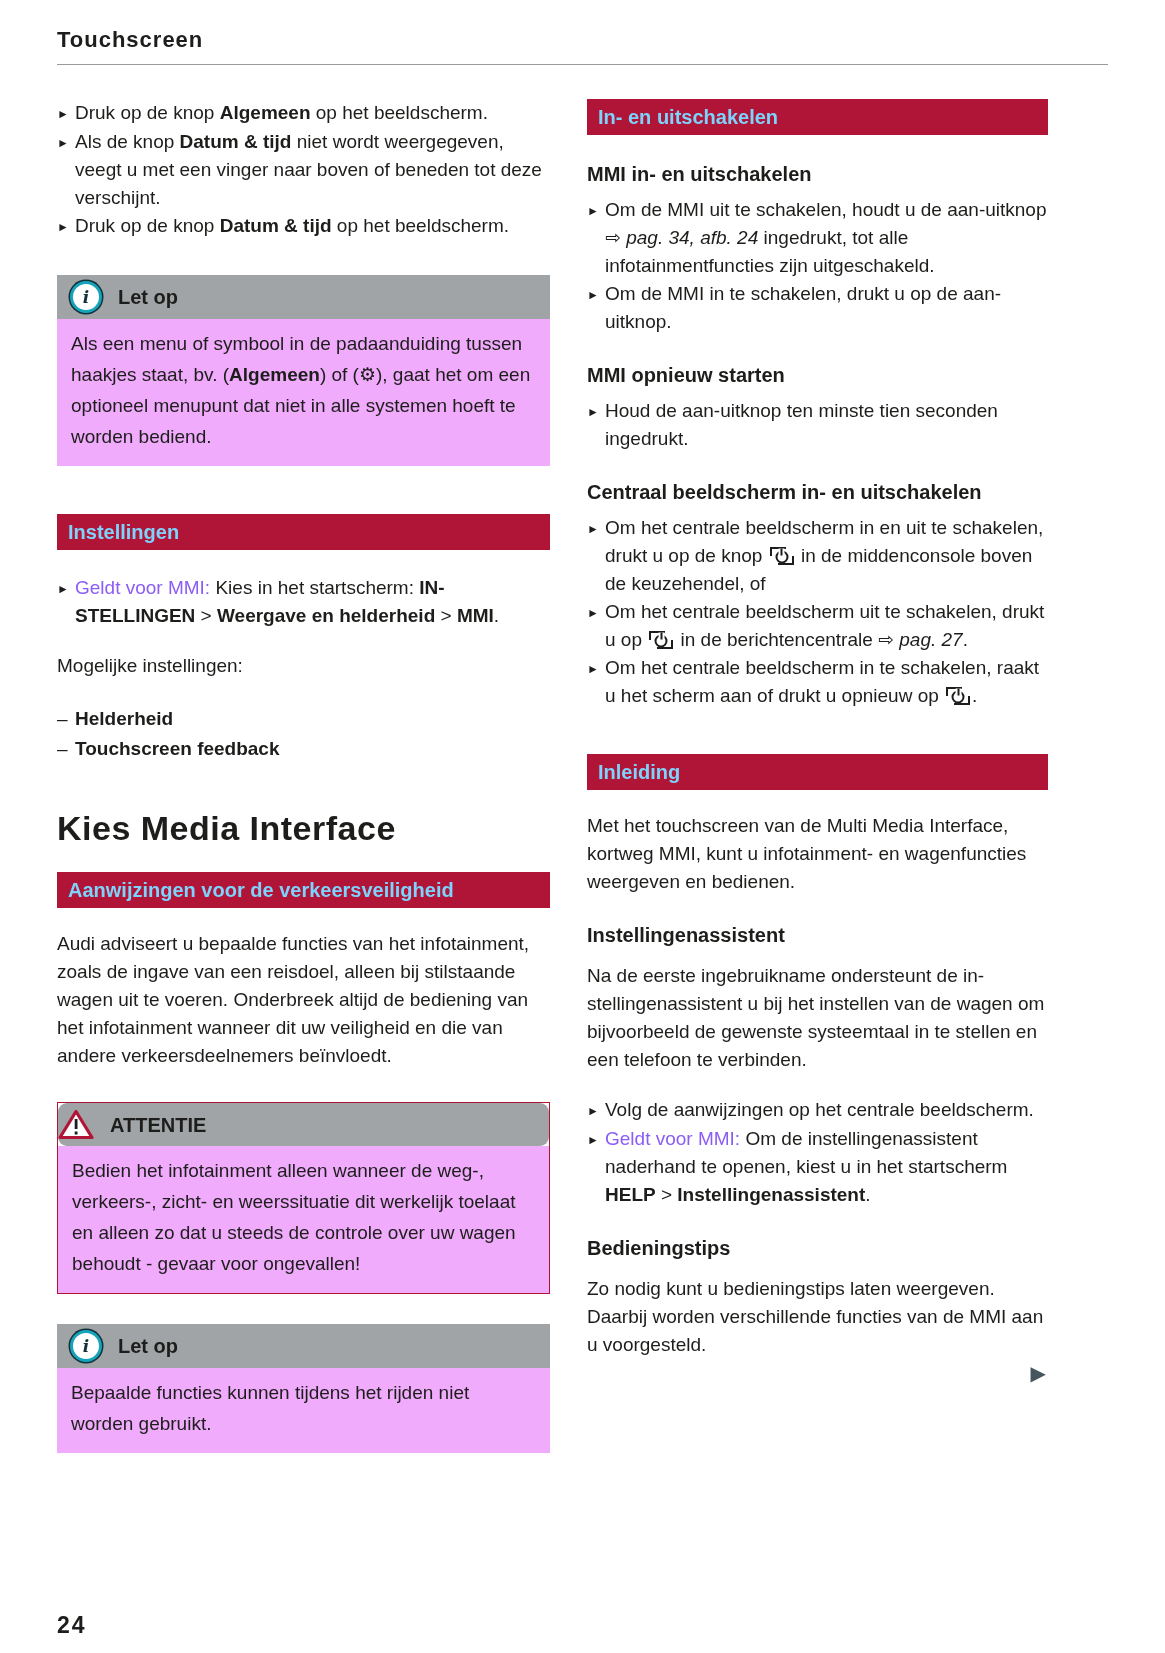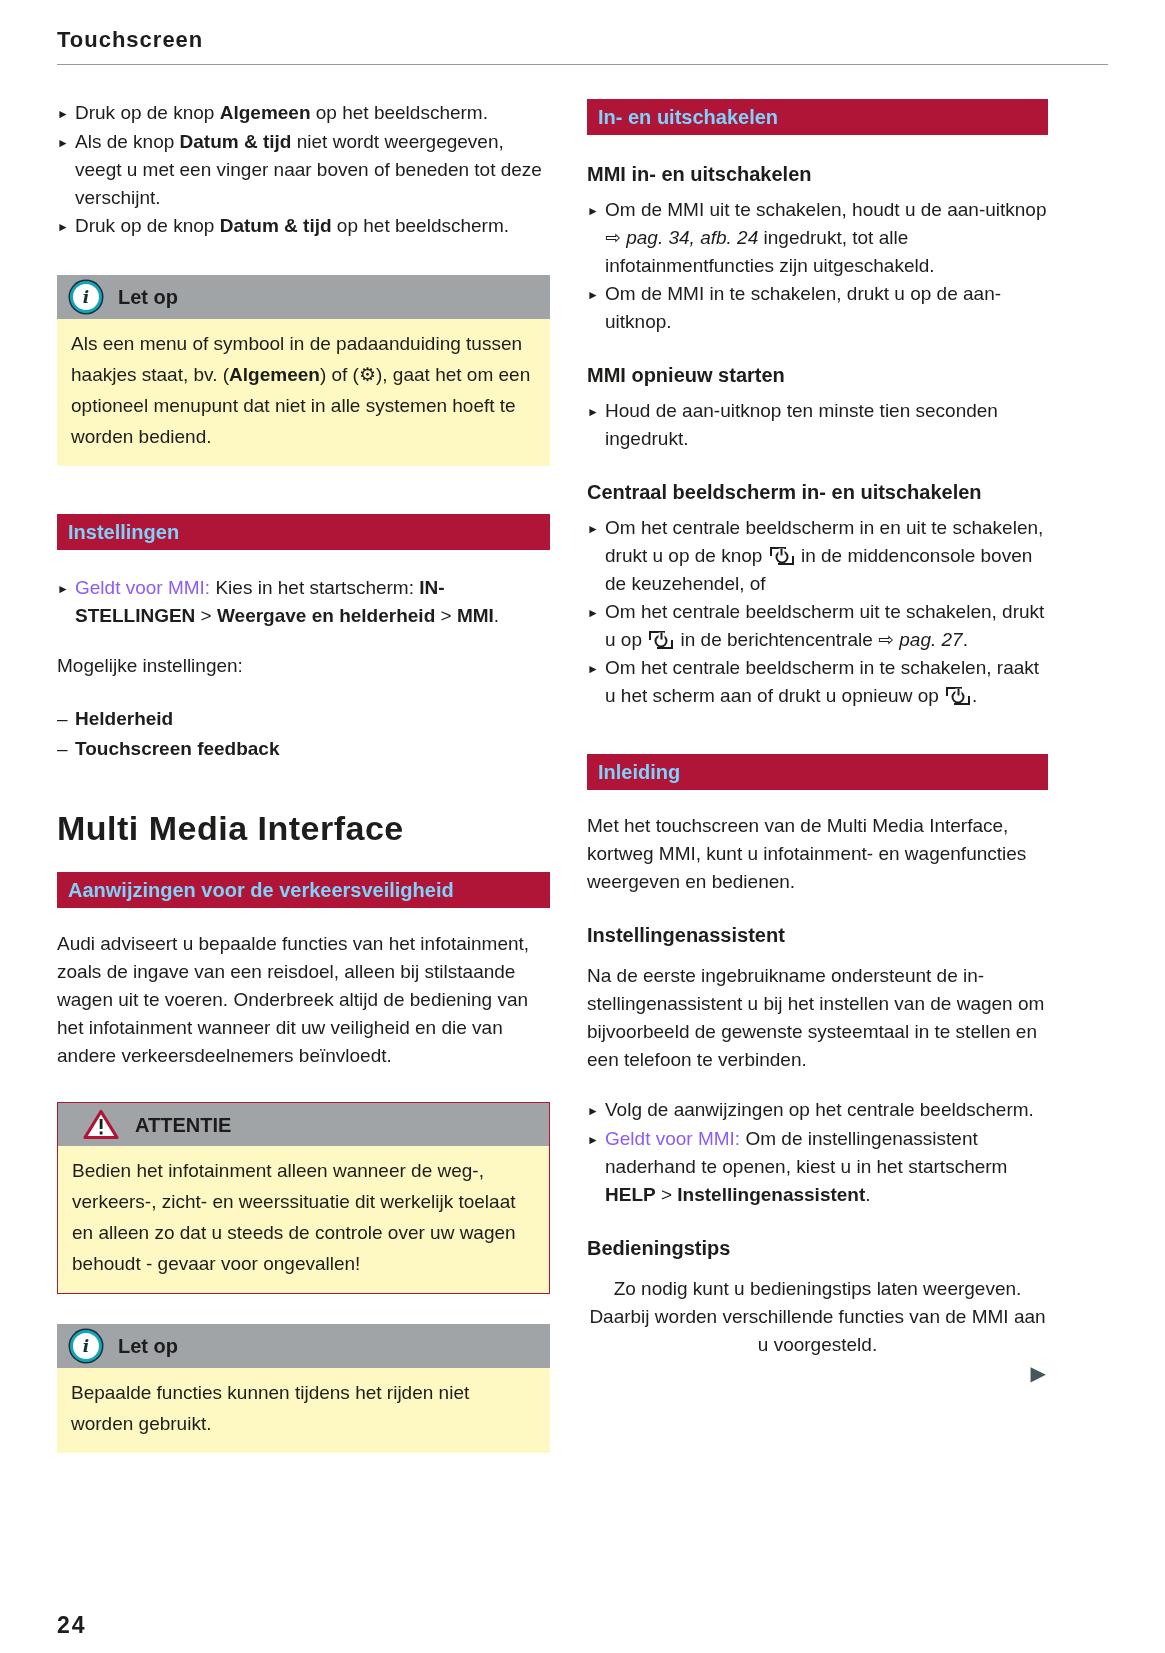--- a/index.html
+++ b/index.html
@@ -41,23 +41,23 @@
   h1.chapter{font-size:34px;line-height:40px;font-weight:700;letter-spacing:.5px;margin:44px 0 24px 0;}
   h3{font-size:20px;line-height:26px;font-weight:700;margin:26px 0 9px 0;}
   p.plain{margin:22px 0 0 0;}
 
   
   .box{margin-top:34px;}
   .box-head{
     background:#a0a4a6;display:flex;align-items:center;gap:16px;
     padding:6px 13px;font-weight:700;font-size:20px;min-height:30px;
   }
-  .box-body{background:#fef9c3;padding:9px 14px 14px 14px;line-height:31px;}
+  .box-body{background:#f0abfc;padding:9px 14px 14px 14px;line-height:31px;}
   .warnbox{border:1.5px solid #b01437;}
-  .warnbox .box-head{padding:6px 25px;}
+  .warnbox .box-head{padding:6px 0;border-radius:9px;}
 
   .info-badge{
     flex:none;width:26px;height:26px;border-radius:50%;
     background:#ffffff;border:3px solid #17a3ba;
     box-shadow:0 0 0 1.5px #11313b;
     display:flex;align-items:center;justify-content:center;
   }
   .info-i{font-family:"DejaVu Serif","Liberation Serif",serif;font-style:italic;font-weight:700;font-size:17px;line-height:1;color:#11313b;}
 
   .warn-icon{flex:none;display:flex;align-items:center;}
@@ -130,21 +130,21 @@
         <li>
           <span class="dash">–</span>
           <span class="b">Helderheid</span>
         </li>
         <li>
           <span class="dash">–</span>
           <span class="b">Touchscreen feedback</span>
         </li>
       </ul>
 
-      <h1 class="chapter">Multi Media Interface</h1>
+      <h1 class="chapter">Kies Media Interface</h1>
 
       <div class="redbar">Aanwijzingen voor de verkeersveiligheid</div>
 
       <p class="plain">Audi adviseert u bepaalde functies van het info­tainment, zoals de ingave van een reisdoel, al­leen bij stilstaande wagen uit te voeren. Onder­breek altijd de bediening van het infotainment wanneer dit uw veiligheid en die van andere ver­keersdeelnemers beïnvloedt.</p>
 
       <div class="box warnbox" style="margin-top:32px;">
         <div class="box-head">
           <span class="warn-icon">
             <svg width="36" height="31" viewBox="0 0 36 31">
               <path d="M18 2.5 L34 28.5 L2 28.5 Z" fill="#ffffff" stroke="#b01437" stroke-width="3.2" stroke-linejoin="round"></path>
@@ -226,21 +226,21 @@
           <span class="txt"><span>Volg de aanwijzingen op het centrale beeld­scherm.</span></span>
         </li>
         <li>
           <span class="arrow">►</span>
           <span class="txt"><span class="gray">Geldt voor MMI:</span><span> Om de instellingenassistent naderhand te openen, kiest u in het start­scherm </span><span class="b">HELP</span><span> &gt; </span><span class="b">Instellingenassistent</span><span>.</span></span>
         </li>
       </ul>
 
       <h3>Bedieningstips</h3>
 
-      <p class="plain" style="margin-top:14px;text-align:center;">Zo nodig kunt u bedieningstips laten weergeven. Daarbij worden verschillende functies van de MMI aan u voorgesteld.</p>
+      <p class="plain" style="margin-top:14px;">Zo nodig kunt u bedieningstips laten weergeven. Daarbij worden verschillende functies van de MMI aan u voorgesteld.</p>
 
       <div class="cont-arrow">▶</div>
 
     </div>
   </div>
 
   <div class="pagenum">24</div>
 
 </div>
 

